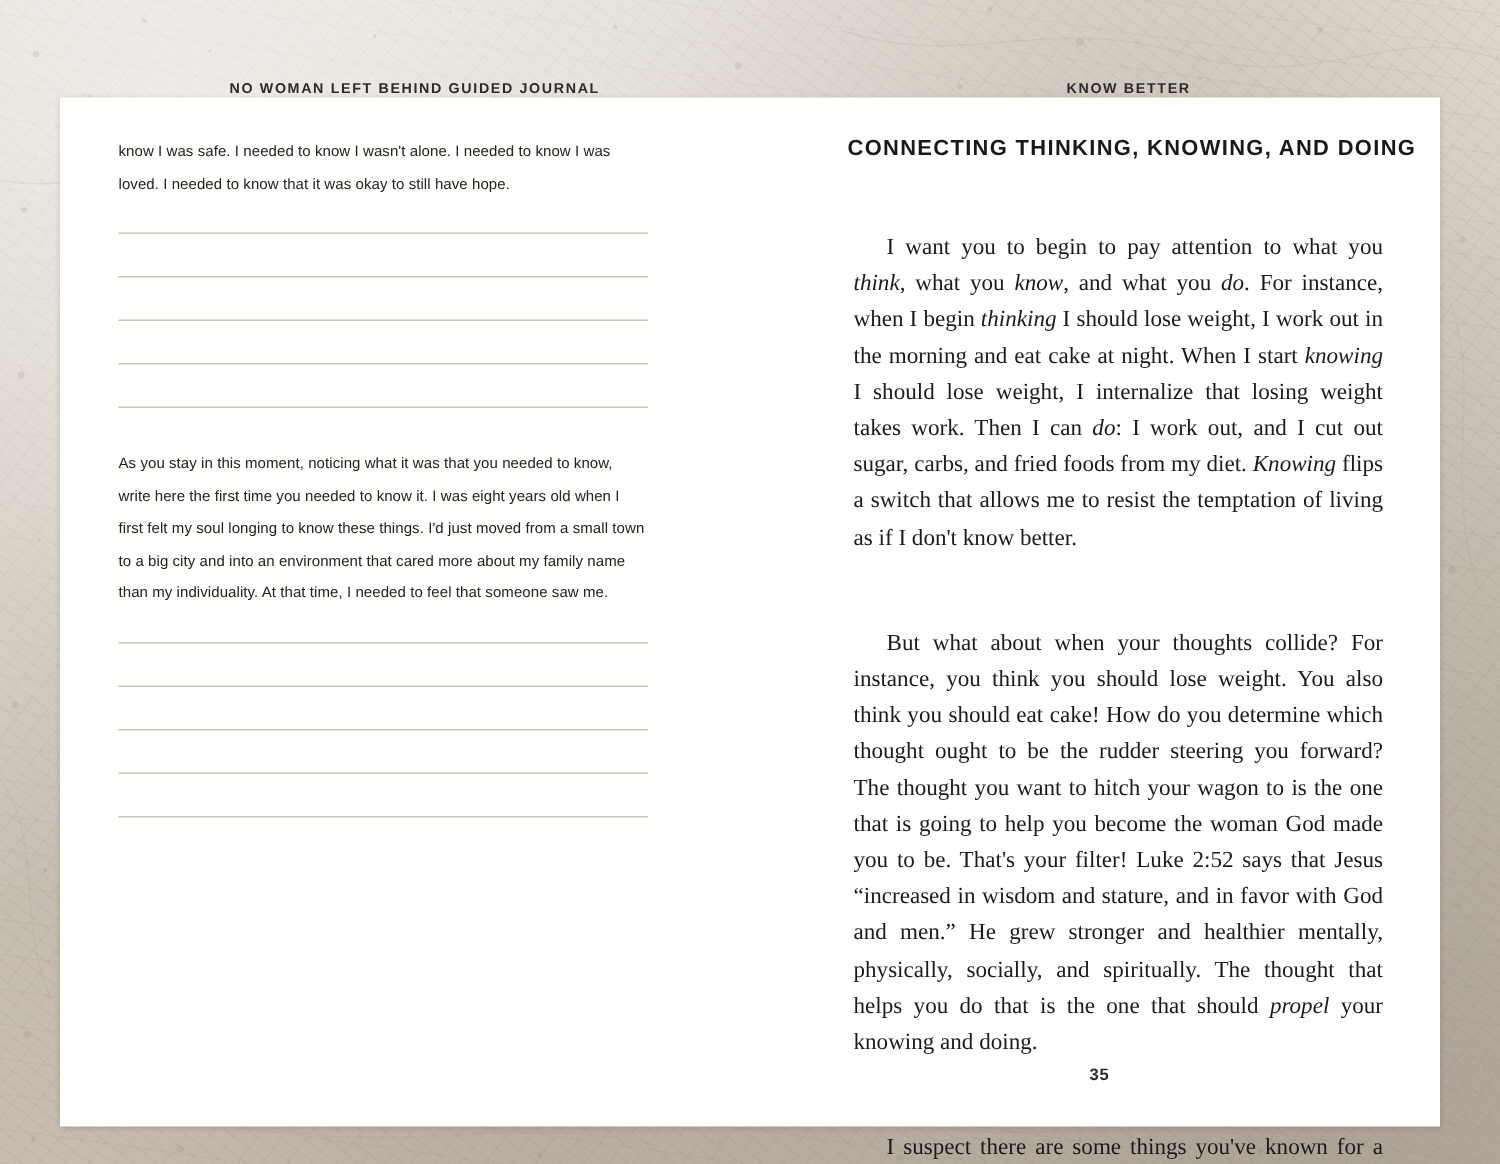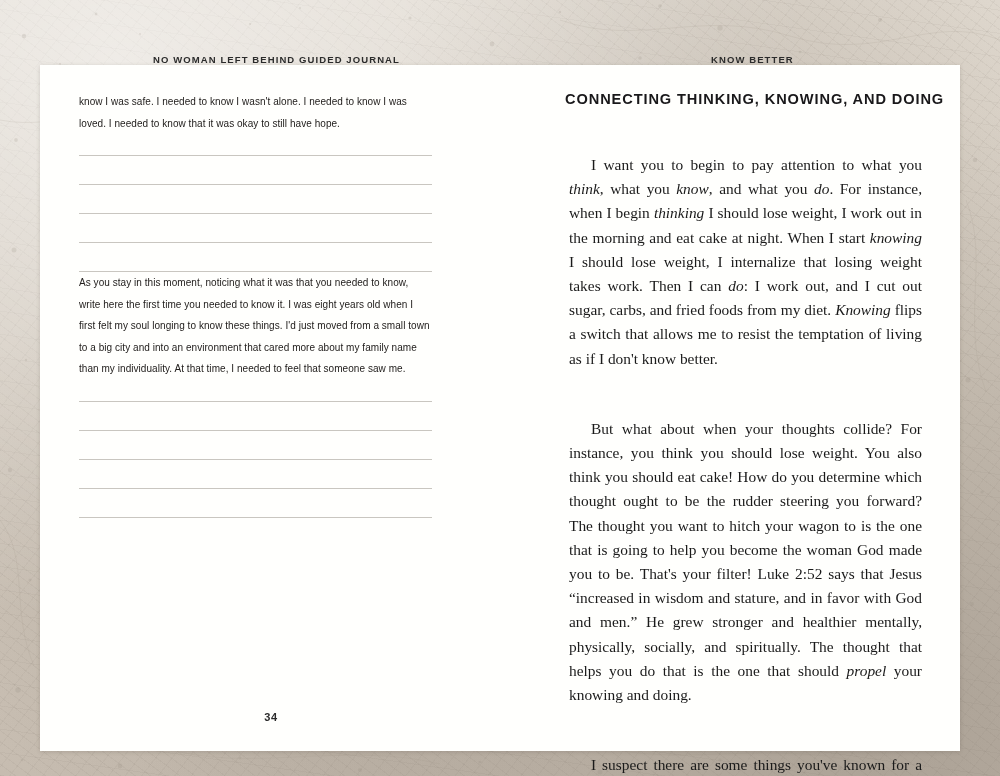--- a/index.html
+++ b/index.html
@@ -120,20 +120,21 @@
   .bullet-item::before {
     content: "\2022";
     position: absolute;
     left: 0;
     top: -1px;
     font-size: 13px;
     color: #24211f;
   }
 
   .journal-para {
+    margin-top: 27px;
   }
 
   
   .chapter-head {
     font-family: "Liberation Sans", sans-serif;
     font-weight: 700;
     font-size: 14.6px;
     letter-spacing: 0.9px;
     color: #19181a;
     text-transform: uppercase;
@@ -253,30 +254,30 @@
       </div>
 
       <div class="rule-group">
         <div class="rule-line"></div>
         <div class="rule-line"></div>
         <div class="rule-line"></div>
         <div class="rule-line"></div>
       </div>
 
     </div>
-    <div class="folio">34</div>
   </div>
 
   <div class="page page-right">
     <div class="col">
 
       <h2 class="chapter-head">CONNECTING THINKING, KNOWING, AND DOING</h2>
 
       <div class="body-text" id="body-text">
           <p class="indent"><span>I want you to begin to pay attention to what you </span><i>think</i><span>, what you </span><i>know</i><span>, and what you </span><i>do</i><span>. For instance, when I begin </span><i>thinking</i><span> I should lose weight, I work out in the morning and eat cake at night. When I start </span><i>knowing</i><span> I should lose weight, I internalize that losing weight takes work. Then I can </span><i>do</i><span>: I work out, and I cut out sugar, carbs, and fried foods from my diet. </span><i>Knowing</i><span> flips a switch that allows me to resist the temptation of living as if I don't know better.</span></p>
           <p class="indent"><span>But what about when your thoughts collide? For instance, you think you should lose weight. You also think you should eat cake! How do you determine which thought ought to be the rudder steering you forward? The thought you want to hitch your wagon to is the one that is going to help you become the woman God made you to be. That's your filter! Luke 2:52 says that Jesus “increased in wisdom and stature, and in favor with God and men.” He grew stronger and healthier mentally, physically, socially, and spiritually. The thought that helps you do that is the one that should </span><i>propel</i><span> your knowing and doing.</span></p>
           <p class="indent"><span>I suspect there are some things you've known for a while. You've known that you need to get therapy. Or you've known that you need to leave that relationship. You've known that you need to take better care of your health. You've known that you need to be more disciplined with your time. You've</span></p>
         </div>
 
     </div>
+    <div class="folio">35</div>
   </div>
 
 </div>
 
 </body></html>

